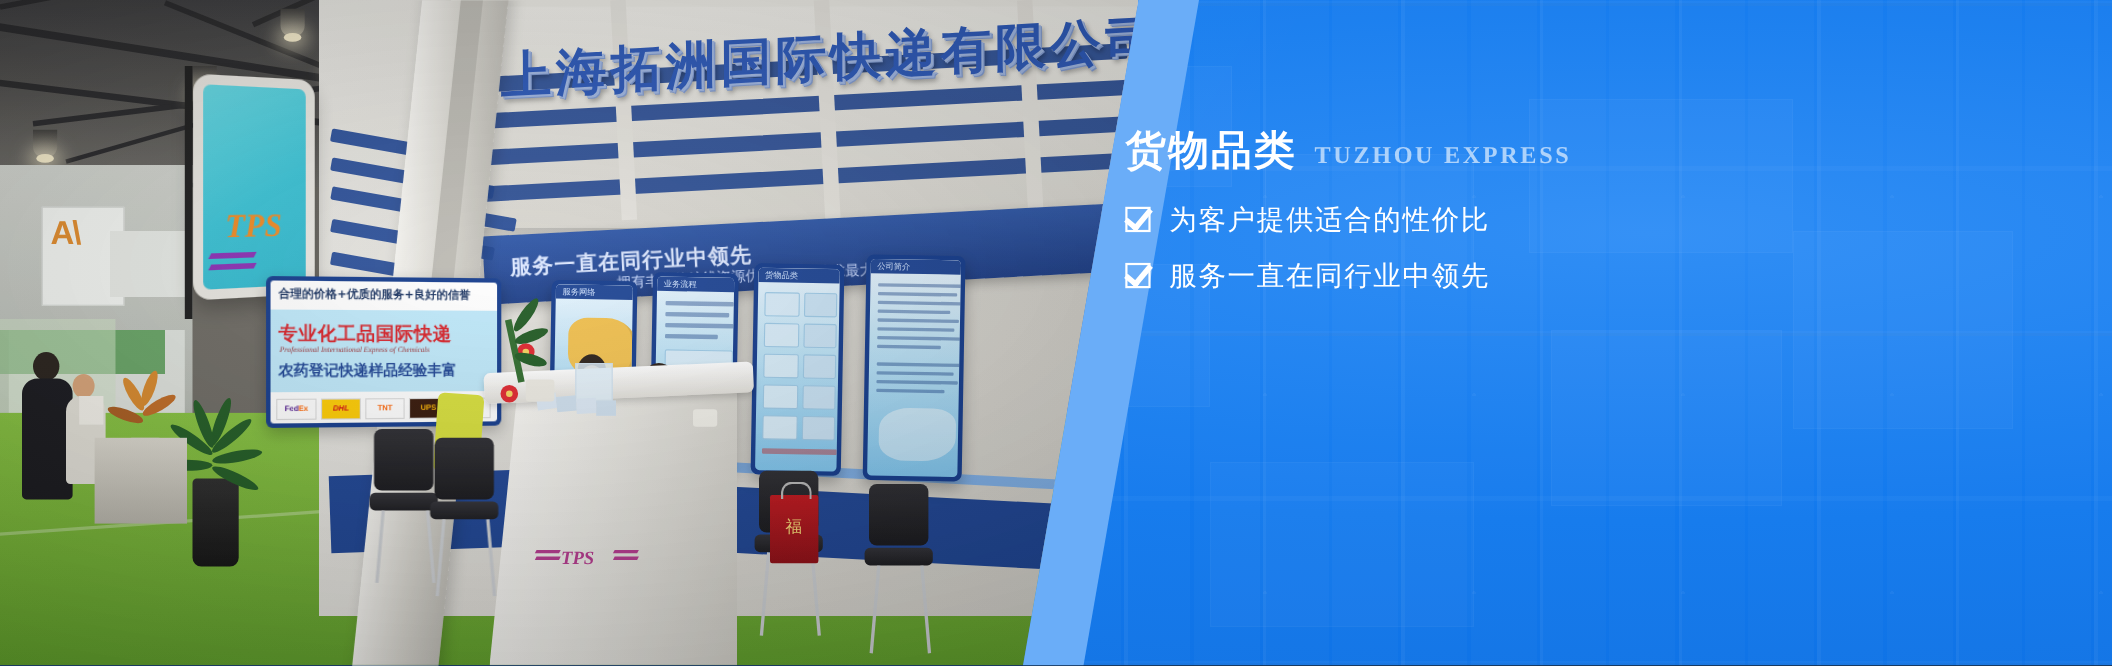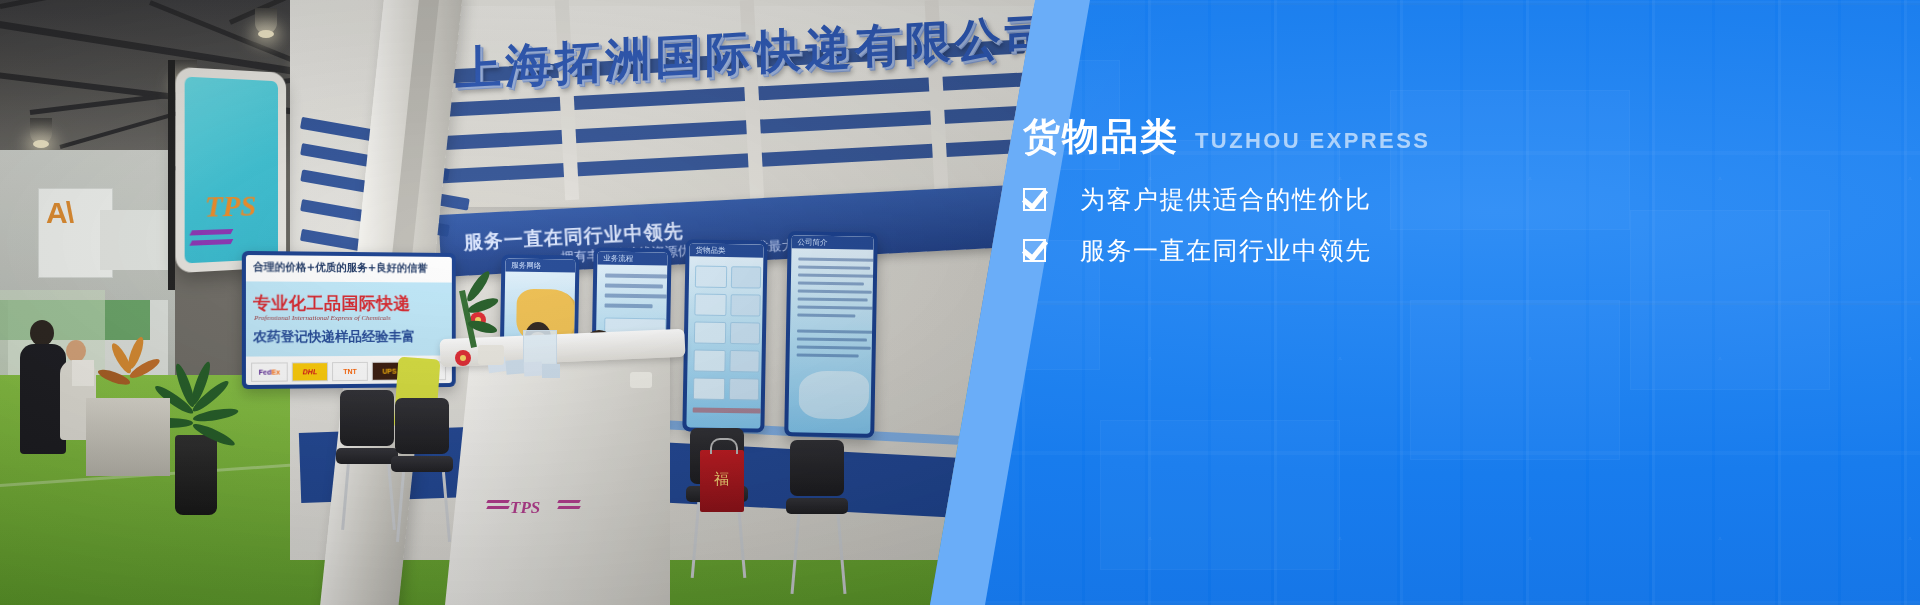--- a/index.html
+++ b/index.html
@@ -374,42 +374,42 @@
   .brand-row {
     display:flex; align-items:flex-end; gap:16px; margin-bottom:8px;
   }
   .brand-cn {
     font-size:37px; font-weight:700; color:#ffffff; letter-spacing:2px;
     font-family:"DejaVu Sans", sans-serif; line-height:1;
   }
   .brand-en {
     font-size:22px; font-weight:700; color:rgba(255,255,255,.62);
     letter-spacing:2.4px; line-height:1; padding-bottom:3px;
-    font-family:Liberation Sans, sans-serif;
+    font-family:Liberation Serif, serif;
   }
   .headline {
     font-size:55px; font-weight:700; color:#ffffff; letter-spacing:2px;
     line-height:1.14; font-family:"DejaVu Sans", sans-serif;
     text-shadow:0 2px 10px rgba(0,0,0,.14);
   }
   .subhead {
     margin-top:6px;
     font-size:27px; font-weight:700; color:#ffffff; letter-spacing:.6px;
     font-family:"Liberation Sans", sans-serif;
   }
   .highlight {
     display:inline-block; margin-top:18px;
     background:#ffffff; color:#1b56c4;
     font-size:26px; font-weight:700; letter-spacing:1.5px;
     padding:9px 20px 11px 20px;
     font-family:"DejaVu Serif", serif;
   }
   .bullets { margin-top:28px; }
   .bullet {
-    display:flex; align-items:center; gap:34px; margin-bottom:18px;
+    display:flex; align-items:center; gap:17px; margin-bottom:18px;
   }
   .cbox {
     width:23px; height:23px; border:2.5px solid #ffffff; position:relative; flex:0 0 auto;
   }
   .cbox::after {
     content:""; position:absolute; left:3px; top:-5px;
     width:9px; height:19px; border:solid #ffffff;
     border-width:0 5px 5px 0; transform:rotate(40deg);
   }
   .bullet-label {

